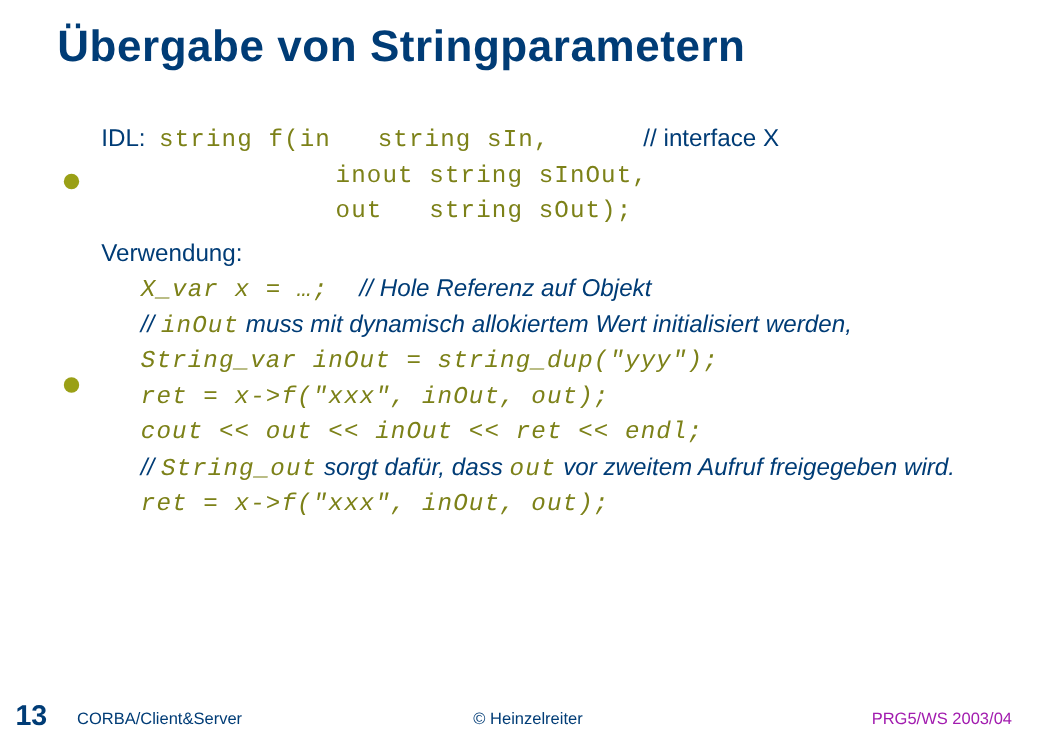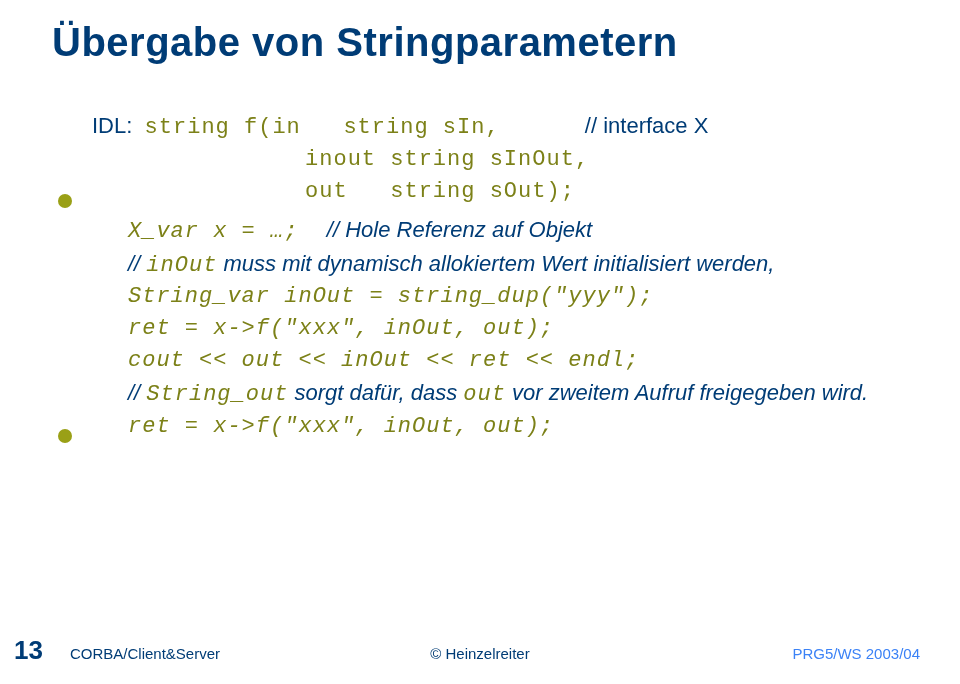--- a/index.html
+++ b/index.html
@@ -30,21 +30,21 @@
     position: absolute;
     top: 110px;
     left: 58px;
     right: 40px;
     font-size: 22px;
     line-height: 1.45;
     color: #003c76;
   }
   .item {
     display: flex;
-    align-items: flex-end;
+    align-items: center;
     margin-bottom: 6px;
   }
   .bullet {
     flex: 0 0 auto;
     width: 14px;
     height: 14px;
     border-radius: 50%;
     background: #9aa016;
     margin-top: 12px;
     margin-right: 20px;
@@ -98,21 +98,21 @@
     bottom: 4px;
     text-align: center;
     font-size: 15px;
     color: #003c76;
   }
   .foot-right {
     position: absolute;
     right: 40px;
     bottom: 4px;
     font-size: 15px;
-    color: #3b82f6;
+    color: #a21caf;
   }
 </style>
 </head>
 <body>
 
 <div class="slide">
 
   <div class="title">Übergabe von Stringparametern</div>
 
   <div class="content">
@@ -123,20 +123,21 @@
         <div class="line"><span class="bluetxt">IDL:  </span><span class="code">string f(in   string sIn,      </span><span class="bluetxt">// interface X</span></div>
         <div class="line code"><span class="bluetxt" style="visibility:hidden">IDL:  </span><span>         inout string sInOut,</span></div>
         <div class="line code"><span class="bluetxt" style="visibility:hidden">IDL:  </span><span>         out   string sOut);</span></div>
       </div>
     </div>
 
 
     <div class="item">
       <div class="bullet"></div>
       <div class="item-body">
+        <div class="line bluetxt">Verwendung:</div>
         <div class="indent1">
           <div class="line"><span class="code">X_var x = …;  </span><span class="bluetxt">// Hole Referenz auf Objekt</span></div>
           <div class="line"><span class="bluetxt">// </span><span class="code">inOut</span><span class="bluetxt"> muss mit dynamisch allokiertem Wert initialisiert werden,</span></div>
           <div class="line code">String_var inOut = string_dup("yyy");</div>
           <div class="line code">ret = x-&gt;f("xxx", inOut, out);</div>
           <div class="line code">cout &lt;&lt; out &lt;&lt; inOut &lt;&lt; ret &lt;&lt; endl;</div>
           <div class="line"><span class="bluetxt">// </span><span class="code">String_out</span><span class="bluetxt"> sorgt dafür, dass </span><span class="code">out</span><span class="bluetxt"> vor zweitem Aufruf freigegeben wird.</span></div>
           <div class="line code">ret = x-&gt;f("xxx", inOut, out);</div>
         </div>
       </div>

